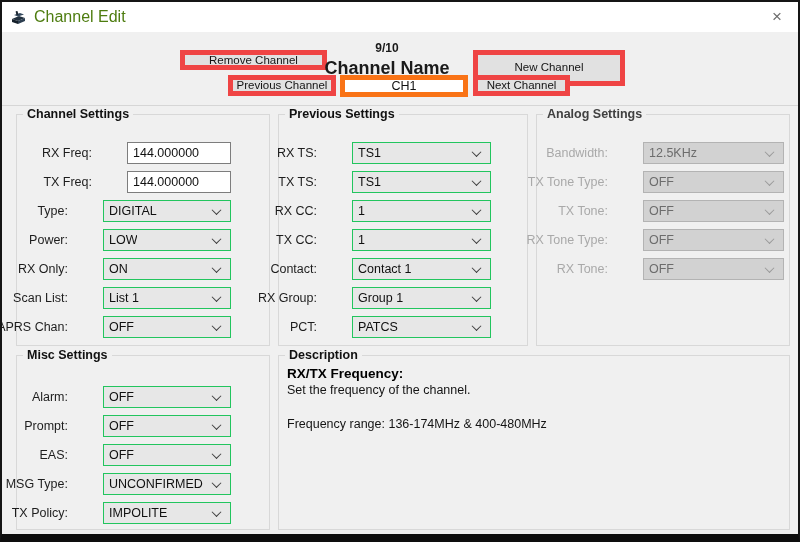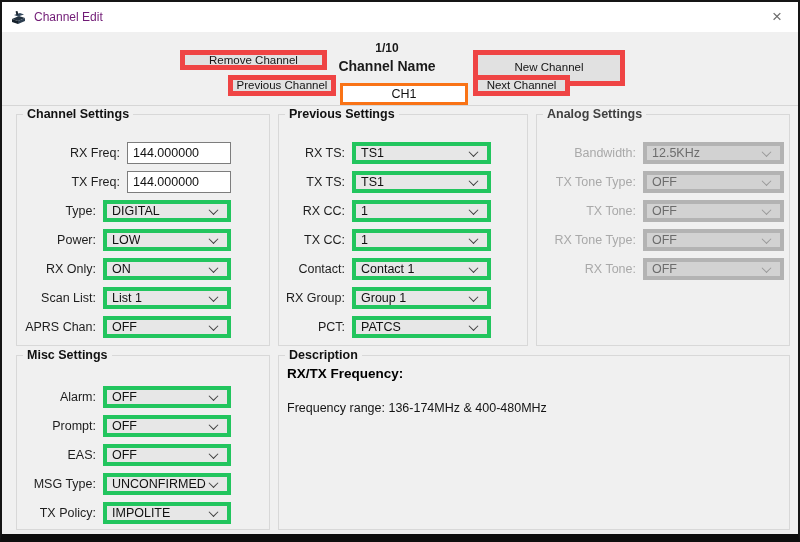--- a/index.html
+++ b/index.html
@@ -6,55 +6,55 @@
   *{box-sizing:border-box;}
   .window{
     position:relative;width:800px;height:542px;background:#f0f0f0;
     border:2px solid #151515;border-bottom:8px solid #0e0e0e;
     font-family:"Liberation Sans","DejaVu Sans",sans-serif;font-size:12px;color:#1a1a1a;
     overflow:hidden;
   }
   
   .titlebar{position:relative;height:30px;background:#ffffff;display:flex;align-items:center;padding:0 8px;}
   .titlebar .app-icon{width:17px;height:15px;margin-right:7px;flex:none;}
-  .titlebar .title{color:#701a75;font-size:12px;}
+  .titlebar .title{color:#4d7c0f;font-size:16px;}
   .close-btn{position:absolute;right:4px;top:0;width:34px;height:29px;display:flex;align-items:center;justify-content:center;color:#6e6e6e;font-size:17px;line-height:1;cursor:default;}
   
   .header{position:relative;height:74px;background:#f0f0f0;border-bottom:1px solid #d6d6d6;}
   .btn{
     position:absolute;background:#e1e1e1;border:5px solid #ef4444;
     font-family:inherit;font-size:11.5px;color:#141414;padding:0;text-align:center;line-height:1;
   }
   .btn-remove{left:178px;top:18px;width:147px;height:20px;}
   .btn-prev{left:226px;top:43px;width:108px;height:21px;}
   .btn-new{left:471px;top:18px;width:152px;height:36px;}
   .btn-next{left:471px;top:43px;width:97px;height:21px;}
   .counter{position:absolute;left:300px;top:9px;width:170px;text-align:center;font-weight:bold;font-size:12px;}
-  .chname-label{position:absolute;left:300px;top:26px;width:170px;text-align:center;font-weight:bold;font-size:14px;}
-  .chname-input{position:absolute;left:338px;top:51px;width:128px;height:22px;border:3px solid #f97316;background:#fff;text-align:center;font-family:inherit;font-size:12.5px;color:#111;}
+  .chname-label{position:absolute;left:300px;top:26px;width:170px;text-align:center;font-weight:bold;font-size:18px;}
+  .chname-input{position:absolute;left:338px;top:43px;width:128px;height:22px;border:5px solid #f97316;background:#fff;text-align:center;font-family:inherit;font-size:12.5px;color:#111;}
   
   .main{position:relative;height:428px;background:#f0f0f0;}
   .grp{position:absolute;border:1px solid #d8d8d8;}
   .grp-title{position:absolute;top:-8px;left:6px;background:#f0f0f0;padding:0 4px;font-weight:bold;font-size:12.5px;color:#111;}
   .grp.disabled .grp-title{color:#404040;}
   .grp-channel{left:14px;top:8px;width:254px;height:232px;}
   .grp-digital{left:276px;top:8px;width:250px;height:232px;}
   .grp-analog{left:534px;top:8px;width:254px;height:232px;}
   .grp-misc{left:14px;top:249px;width:254px;height:175px;}
   .grp-desc{left:276px;top:249px;width:512px;height:175px;}
   .grp-body{padding-top:27px;}
   .grp-misc .grp-body{padding-top:30px;}
   .grp-channel .grp-body,.grp-misc .grp-body{padding-right:38px;}
   .grp-digital .grp-body{padding-right:36px;}
   .grp-analog .grp-body{padding-right:5px;}
-  .row{display:flex;align-items:center;justify-content:flex-end;height:22px;margin-bottom:7px;}
+  .row{display:flex;align-items:center;justify-content:flex-end;height:22px;margin-bottom:7px;gap:28px;}
   .lbl{padding-right:7px;color:#1d1d1d;font-size:12.5px;white-space:nowrap;}
   .lbl.dis{color:#a9a9a9;}
   .txt{flex:none;width:104px;height:22px;border:1px solid #7d7d7d;background:#fff;font-family:inherit;font-size:12.5px;color:#111;padding:0 5px;}
-  .combo{flex:none;width:128px;height:22px;background:#e7e7e7;border:4px solid #22c55e;display:flex;align-items:center;justify-content:space-between;}
+  .combo{flex:none;width:128px;height:22px;background:#e7e7e7;border:1px solid #22c55e;display:flex;align-items:center;justify-content:space-between;}
   .grp-digital .combo{width:139px;}
   .grp-analog .combo{width:141px;}
   .combo-text{padding-left:5px;font-size:12.5px;color:#101010;white-space:nowrap;overflow:hidden;}
   .chev{flex:none;width:7px;height:7px;border-right:1.4px solid #3f3f3f;border-bottom:1.4px solid #3f3f3f;transform:rotate(45deg) translate(-1px,-1px);margin-right:10px;}
   .combo.dis{background:#d2d2d2;border-color:#b3b3b3;text-align:right;}
   .combo.dis .combo-text{color:#6c6c6c;}
   .combo.dis .chev{border-color:#9a9a9a;}
   
   .desc-body{padding:10px 10px 0 8px;}
   .desc-heading{font-weight:bold;font-size:13.5px;margin:0 0 2px 0;color:#000;}
@@ -74,21 +74,21 @@
       <path d="M4 5 L10 3 L14 4.5 L8 6.6 Z" fill="#34495e"></path>
       <rect x="6" y="1" width="2" height="4" rx="0.5" fill="#1b2631" transform="rotate(-15 7 3)"></rect>
     </svg>
     <span class="title">Channel Edit</span>
     <div class="close-btn">×</div>
   </div>
 
   <div class="header">
     <button class="btn btn-remove">Remove Channel</button>
     <button class="btn btn-prev">Previous Channel</button>
-    <div class="counter">1/10</div>
+    <div class="counter">9/10</div>
     <div class="chname-label">Channel Name</div>
     <input class="chname-input" value="CH1" style="">
     <button class="btn btn-new">New Channel</button>
     <button class="btn btn-next">Next Channel</button>
   </div>
 
   <div class="main">
 
     <div class="grp grp-channel">
       <span class="grp-title">Channel Settings</span>
@@ -273,18 +273,19 @@
               <span class="chev"></span>
             </div>
           </div>
         </div>
     </div>
 
     <div class="grp grp-desc">
       <span class="grp-title">Description</span>
       <div class="desc-body">
         <p class="desc-heading">RX/TX Frequency:</p>
+        <p class="desc-line">Set the frequency of the channel.</p>
         <p class="desc-line gap">Frequency range: 136-174MHz &amp; 400-480MHz</p>
       </div>
     </div>
 
   </div>
 </div>
 
 </body></html>

